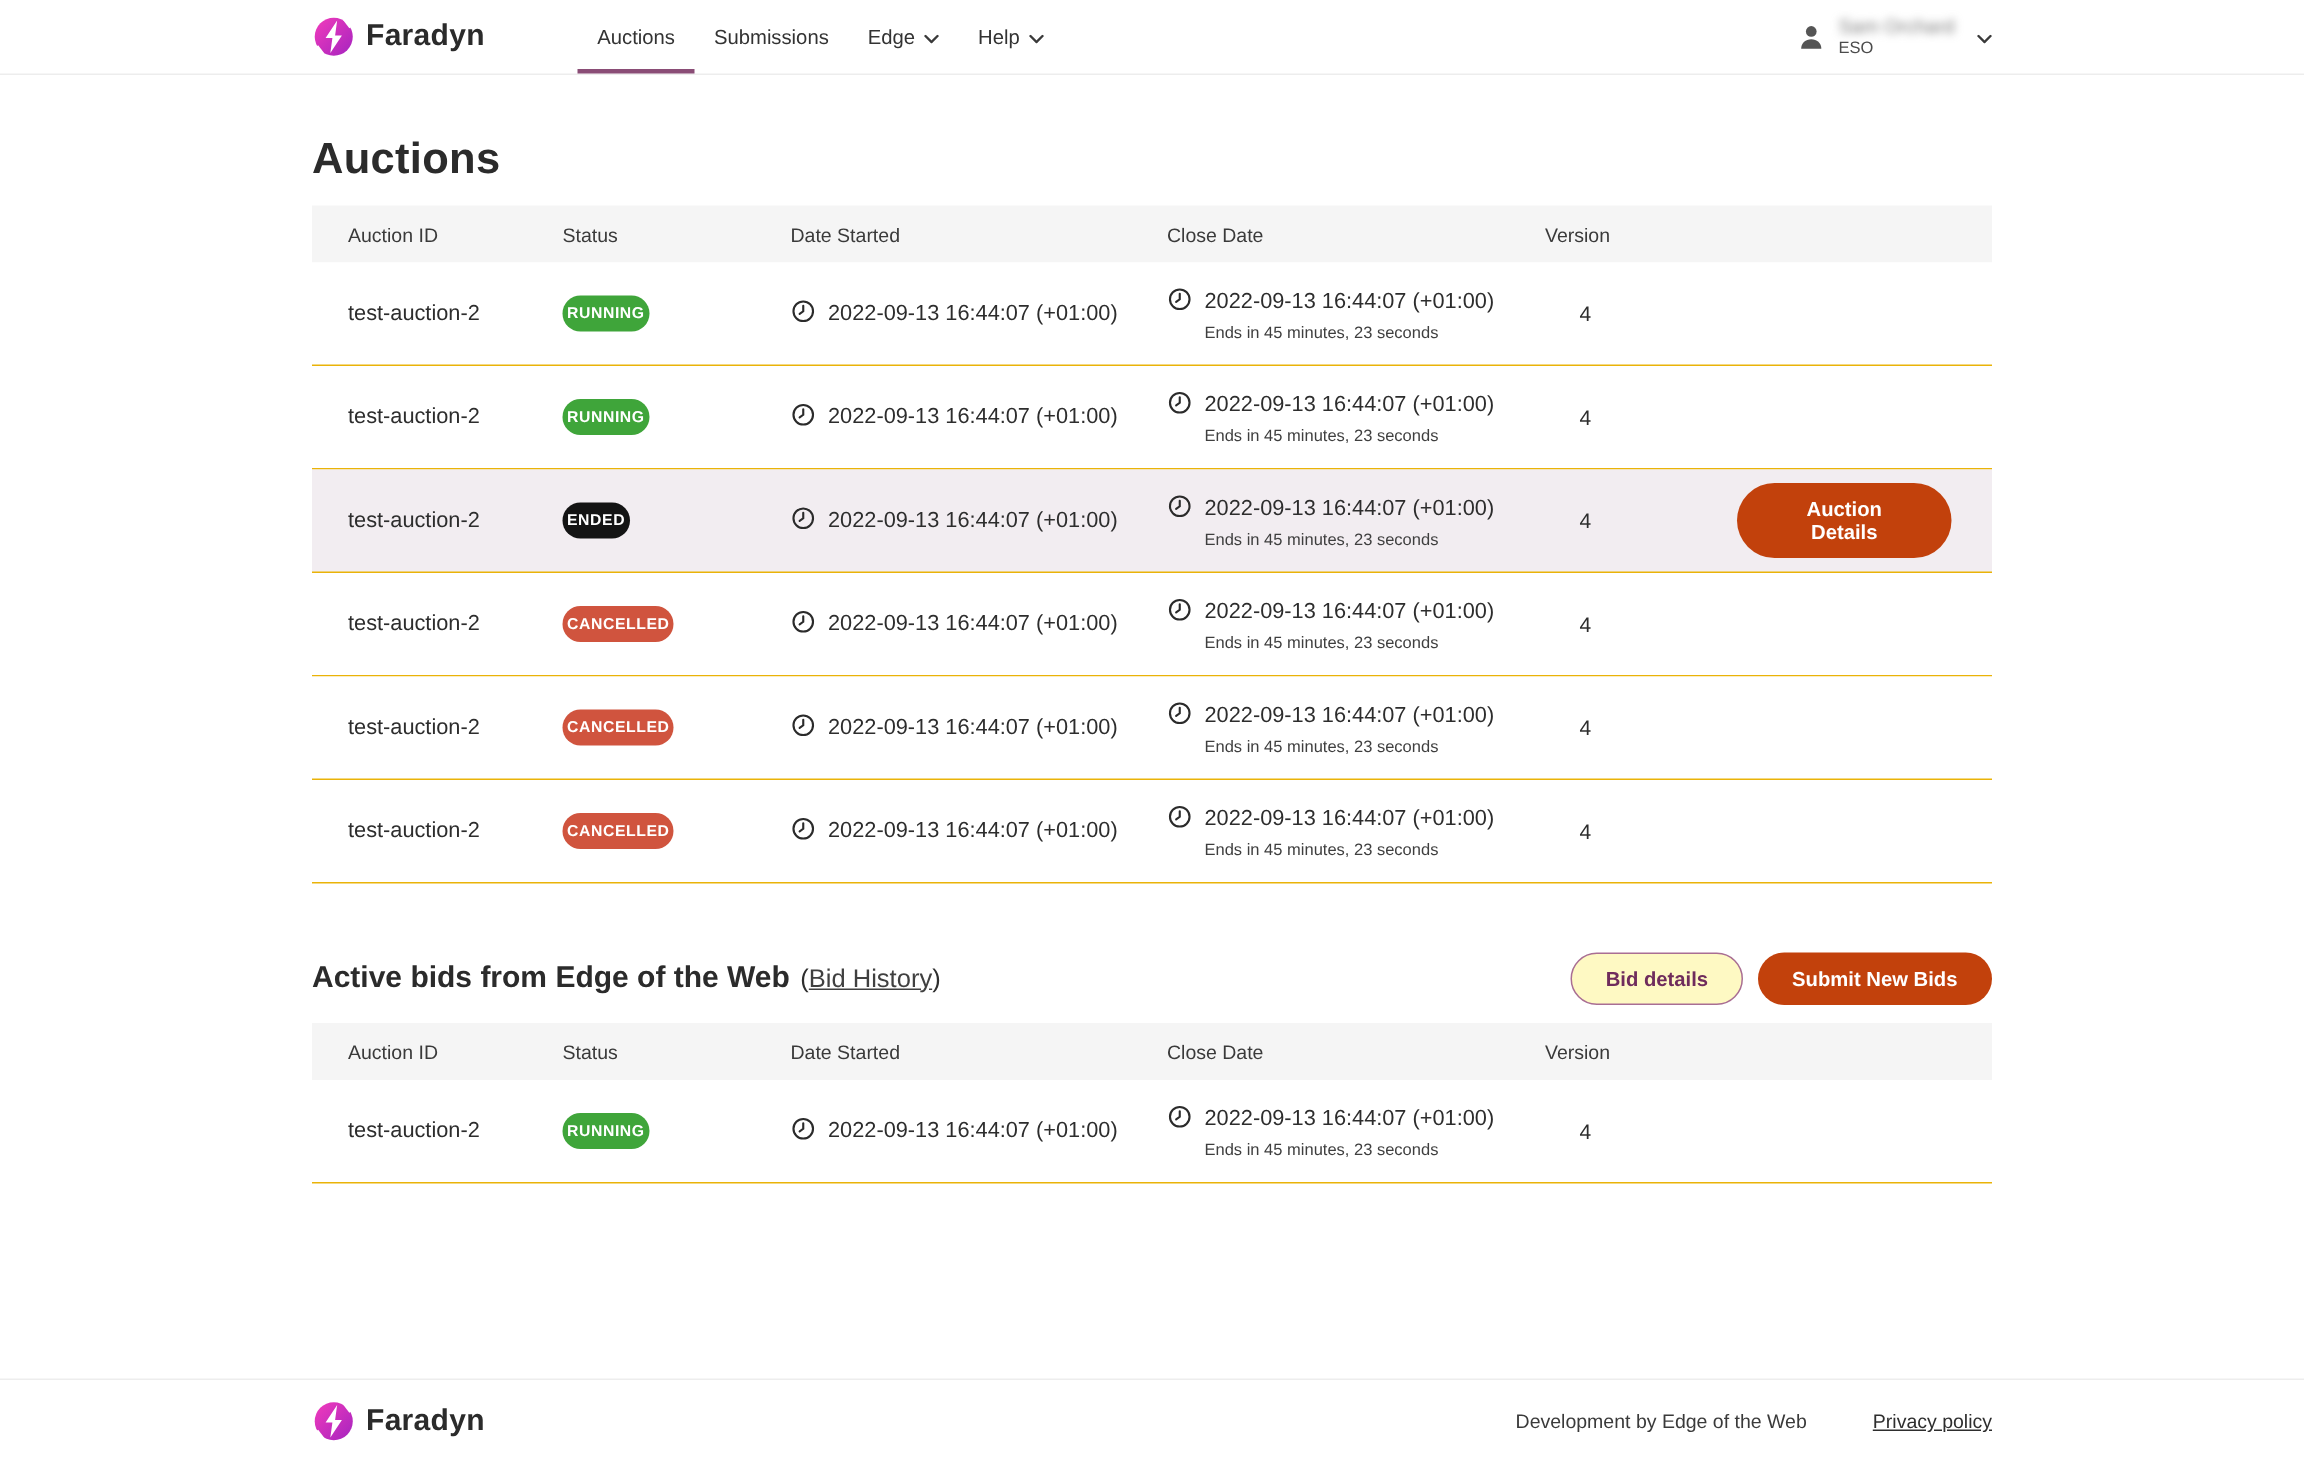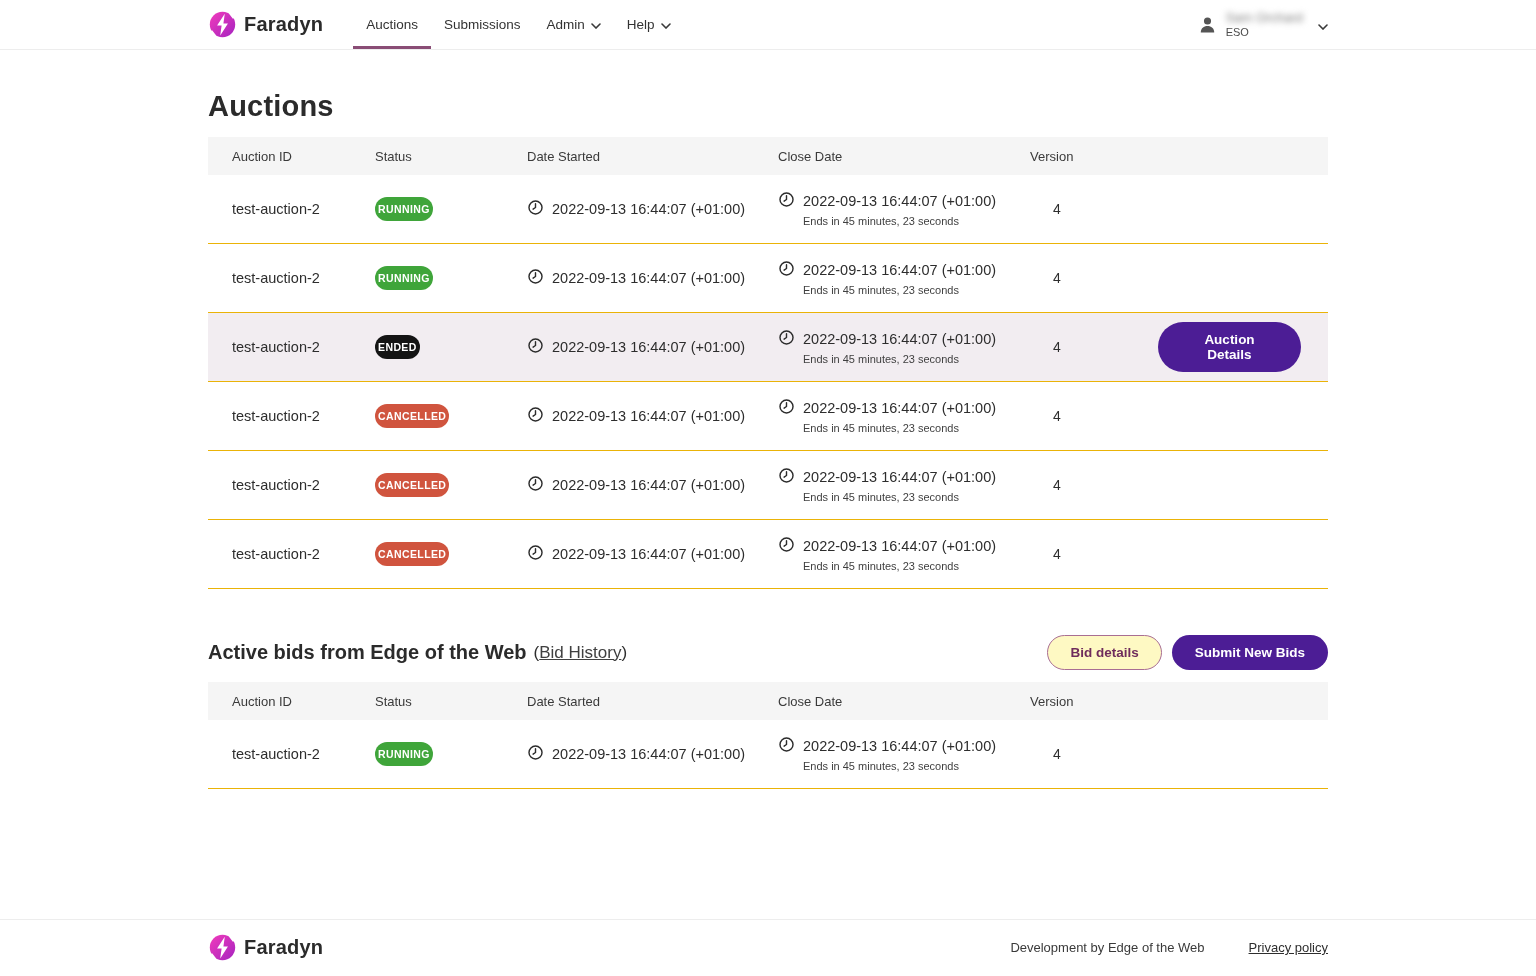--- a/index.html
+++ b/index.html
@@ -4,21 +4,21 @@
 <style>
   * { margin:0; padding:0; box-sizing:border-box; }
   html,body { width:1536px; height:976px; }
   body {
     font-family:"Liberation Sans", sans-serif;
     background:#ffffff;
     color:#2e2e2e;
     display:flex;
     flex-direction:column;
   }
-  .container { width:1120px; margin:0 auto; }
+  .container { width:1120px; margin:0 auto;gap:32px; }
 
   
   .topbar { height:50px; border-bottom:1px solid #ededed; background:#fff; flex:none; }
   .topbar-inner { display:flex; align-items:stretch; height:100%; }
   .brand { display:flex; align-items:center; gap:7px; }
   .brand-name { font-size:20px; font-weight:700; color:#2b2b2b; letter-spacing:0.2px; }
   .nav { display:flex; align-items:stretch; margin-left:30px; }
   .nav-item {
     display:flex; align-items:center; gap:6px;
     padding:0 13px; font-size:13.5px; color:#333; cursor:pointer;
@@ -53,21 +53,21 @@
   .badge {
     display:inline-block; color:#fff; font-size:10.5px; font-weight:700;
     letter-spacing:0.4px; padding:6px 3px; border-radius:999px;
   }
   .dateline { display:flex; align-items:center; gap:8px; color:#2d2d2d; }
   .clock { width:17px; height:17px; flex:none; color:#2b2b2b; }
   .ends { font-size:11px; color:#3f3f3f; margin:4px 0 0 25px; }
   .cell-version { text-indent:23px; font-size:14px; }
   .cell-action { display:flex; justify-content:flex-end; padding-right:27px; }
   .btn-dark {
-    background:#4c1d95; color:#fff; border:none; border-radius:999px;
+    background:#c2410c; color:#fff; border:none; border-radius:999px;
     padding:10px 23px; font-size:13.5px; font-weight:600; cursor:pointer;
     font-family:inherit;
   }
 
   
   .section-head { display:flex; align-items:center; margin:46px 0 12px 0; }
   .section-title { font-size:20px; font-weight:700; color:#2b2b2b; }
   .section-link-wrap { font-size:17px; font-weight:400; color:#2e2e2e; margin-left:7px; }
   .bid-history-link { text-decoration:underline; color:#404040; cursor:pointer; }
   .section-actions { margin-left:auto; display:flex; gap:10px; }
@@ -109,21 +109,21 @@
       <span class="brand-name">Faradyn</span>
     </div>
     <nav class="nav">
       <div class="nav-item active">
           <span>Auctions</span>
         </div>
       <div class="nav-item">
           <span>Submissions</span>
         </div>
       <div class="nav-item">
-          <span>Admin</span>
+          <span>Edge</span>
           <span><svg class="chev" viewBox="0 0 10 6" fill="none" stroke="#3a3a3a" stroke-width="1.6" stroke-linecap="round">
     <path d="M1 1 L5 5 L9 1"></path>
   </svg></span>
         </div>
       <div class="nav-item">
           <span>Help</span>
           <span><svg class="chev" viewBox="0 0 10 6" fill="none" stroke="#3a3a3a" stroke-width="1.6" stroke-linecap="round">
     <path d="M1 1 L5 5 L9 1"></path>
   </svg></span>
         </div>

